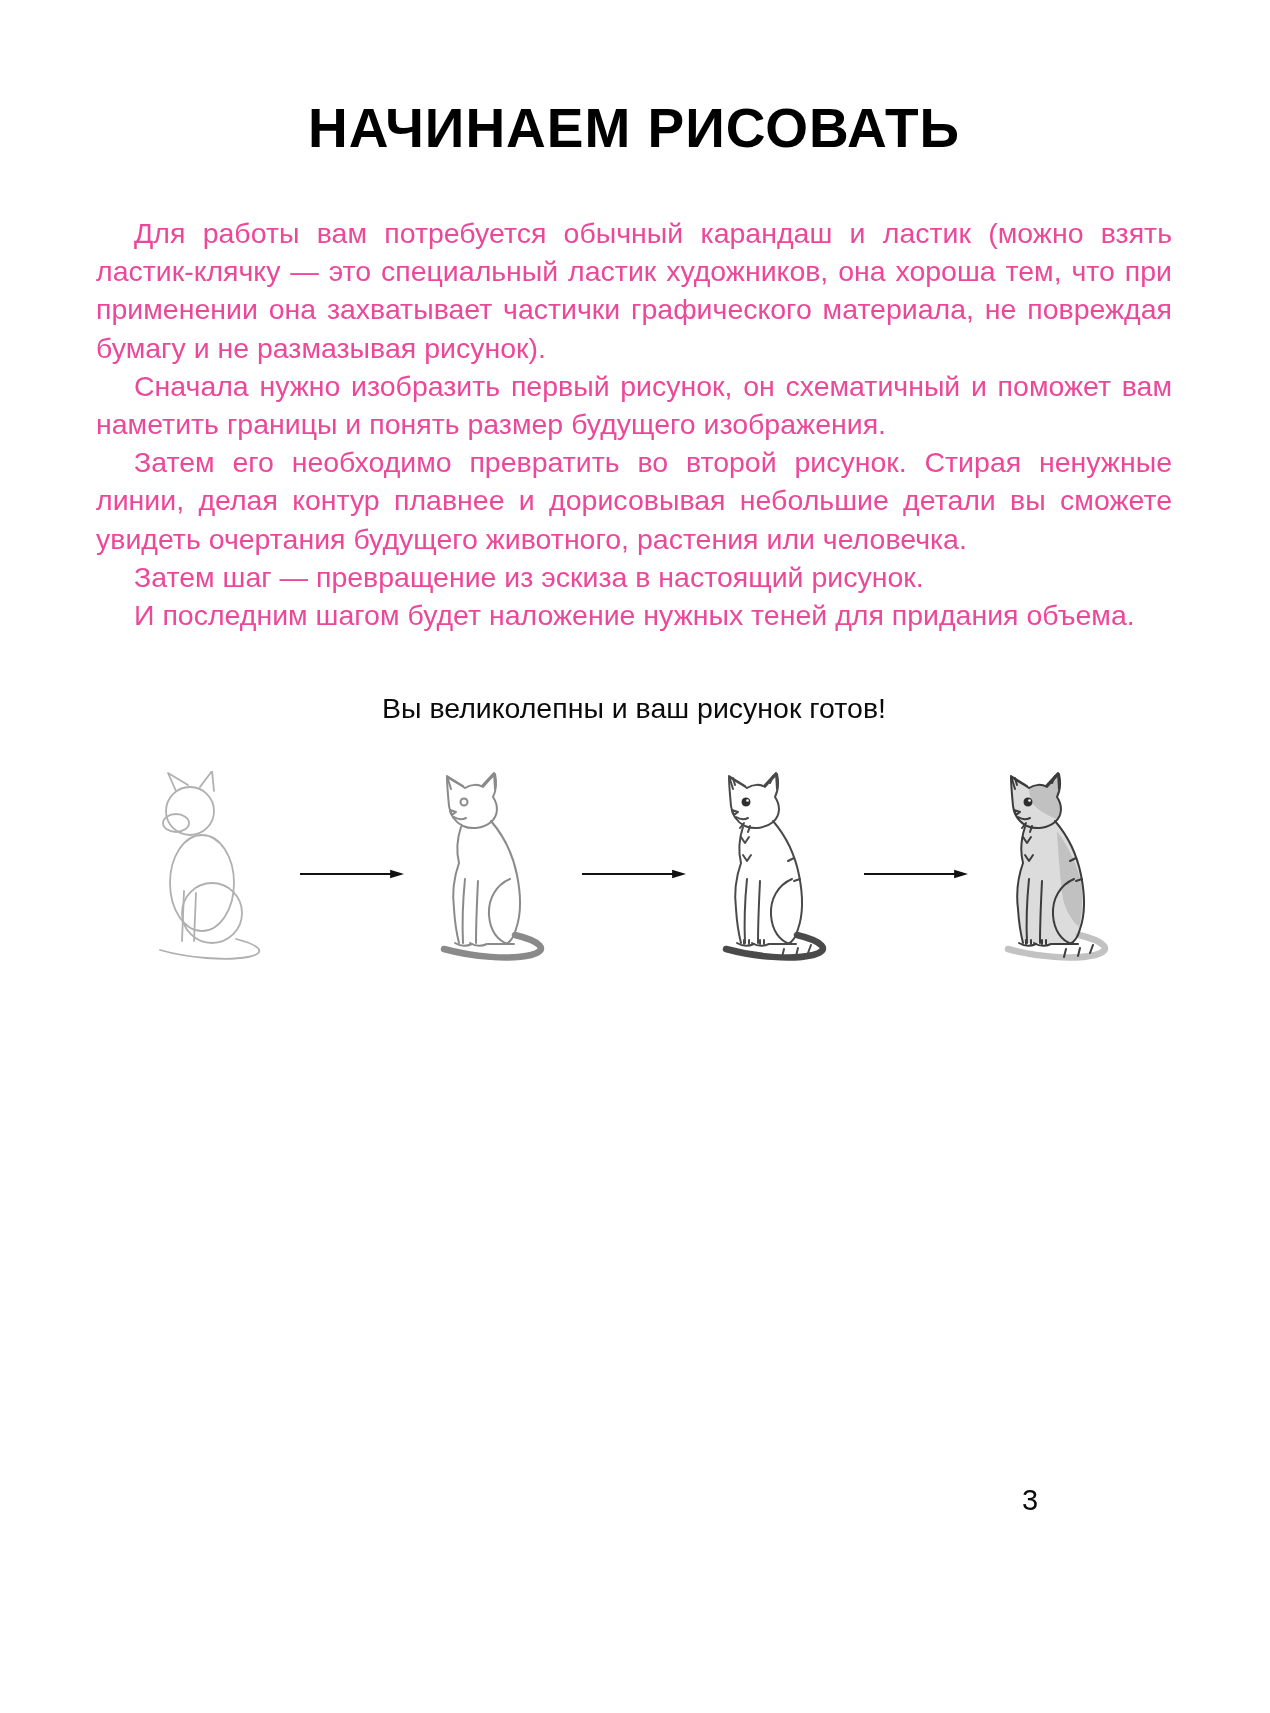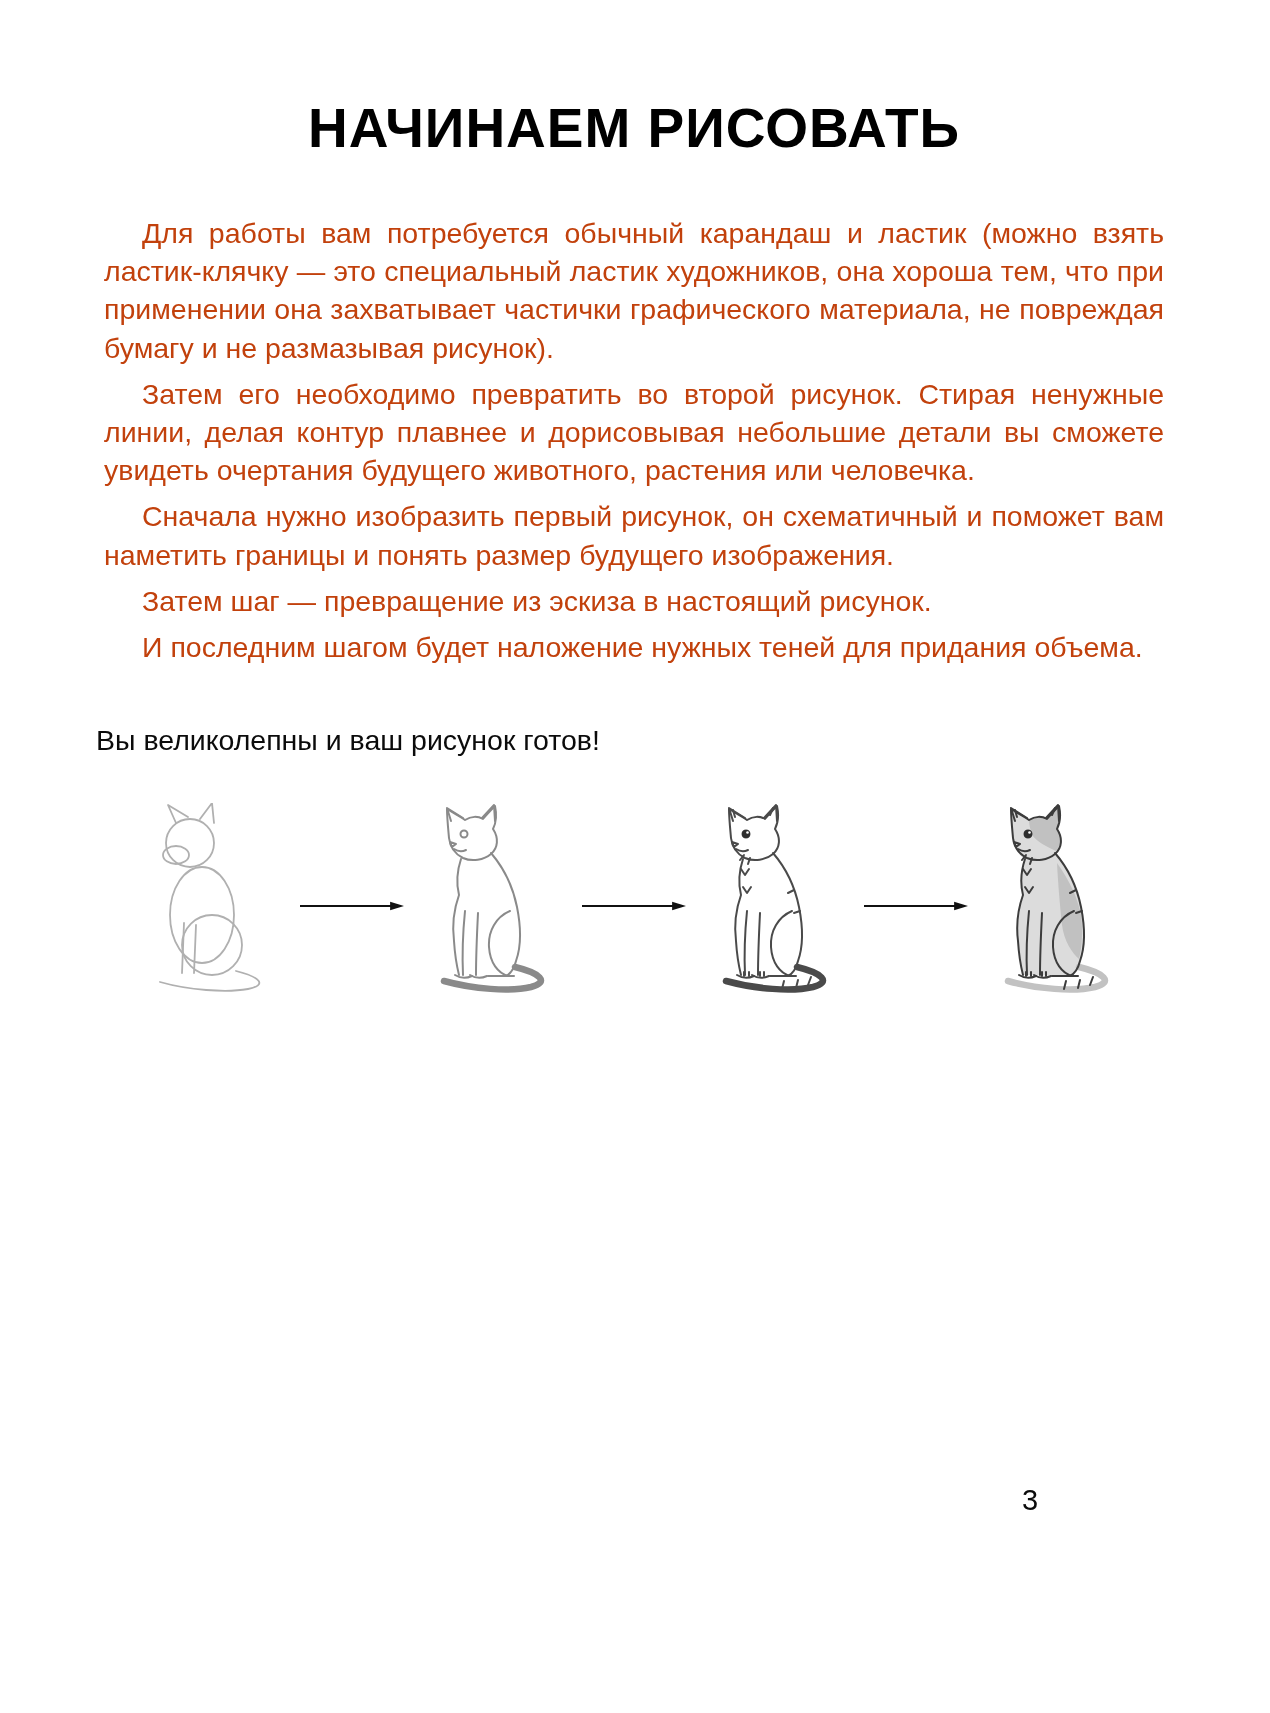--- a/index.html
+++ b/index.html
@@ -22,29 +22,30 @@
   }
   h1.title {
     margin: 0 0 54px 0;
     text-align: center;
     font-size: 55px;
     font-weight: 800;
     letter-spacing: 1px;
     color: #000000;
   }
   .body-text p {
-    margin: 8px;
+    margin: 0;
     font-size: 28.5px;
     line-height: 1.34;
     text-align: justify;
     text-indent: 38px;
-    color: #c2410c;
+    color: #ec4899;
   }
   .caption {
     margin-top: 58px;
+    text-align: center;
     font-size: 28.5px;
     text-indent: 0;
     color: #0b0b0b;
   }
   .stages {
     margin-top: 46px;
     display: flex;
     align-items: center;
     justify-content: center;
     gap: 14px;
@@ -147,22 +148,22 @@
   </defs>
 </svg>
 
 <div class="page">
   <div class="content">
 
     <h1 class="title">НАЧИНАЕМ РИСОВАТЬ</h1>
 
     <div class="body-text">
       <p>Для работы вам потребуется обычный карандаш и ластик (можно взять ластик-клячку — это специальный ластик художников, она хороша тем, что при применении она захватывает частички графического материала, не повреждая бумагу и не размазывая рисунок).</p>
+      <p>Сначала нужно изобразить первый рисунок, он схематичный и поможет вам наметить границы и понять размер будущего изображения.</p>
       <p>Затем его необходимо превратить во второй рисунок. Стирая ненужные линии, делая контур плавнее и дорисовывая небольшие детали вы сможете увидеть очертания будущего животного, растения или человечка.</p>
-      <p>Сначала нужно изобразить первый рисунок, он схематичный и поможет вам наметить границы и понять размер будущего изображения.</p>
       <p>Затем шаг — превращение из эскиза в настоящий рисунок.</p>
       <p>И последним шагом будет наложение нужных теней для придания объема.</p>
     </div>
 
     <p class="caption">Вы великолепны и ваш рисунок готов!</p>
 
     <div class="stages">
 
       <svg class="cat s1" width="150" height="195" viewBox="0 0 150 195">
         <use href="#cat-construction" class="use-stroke"></use>

